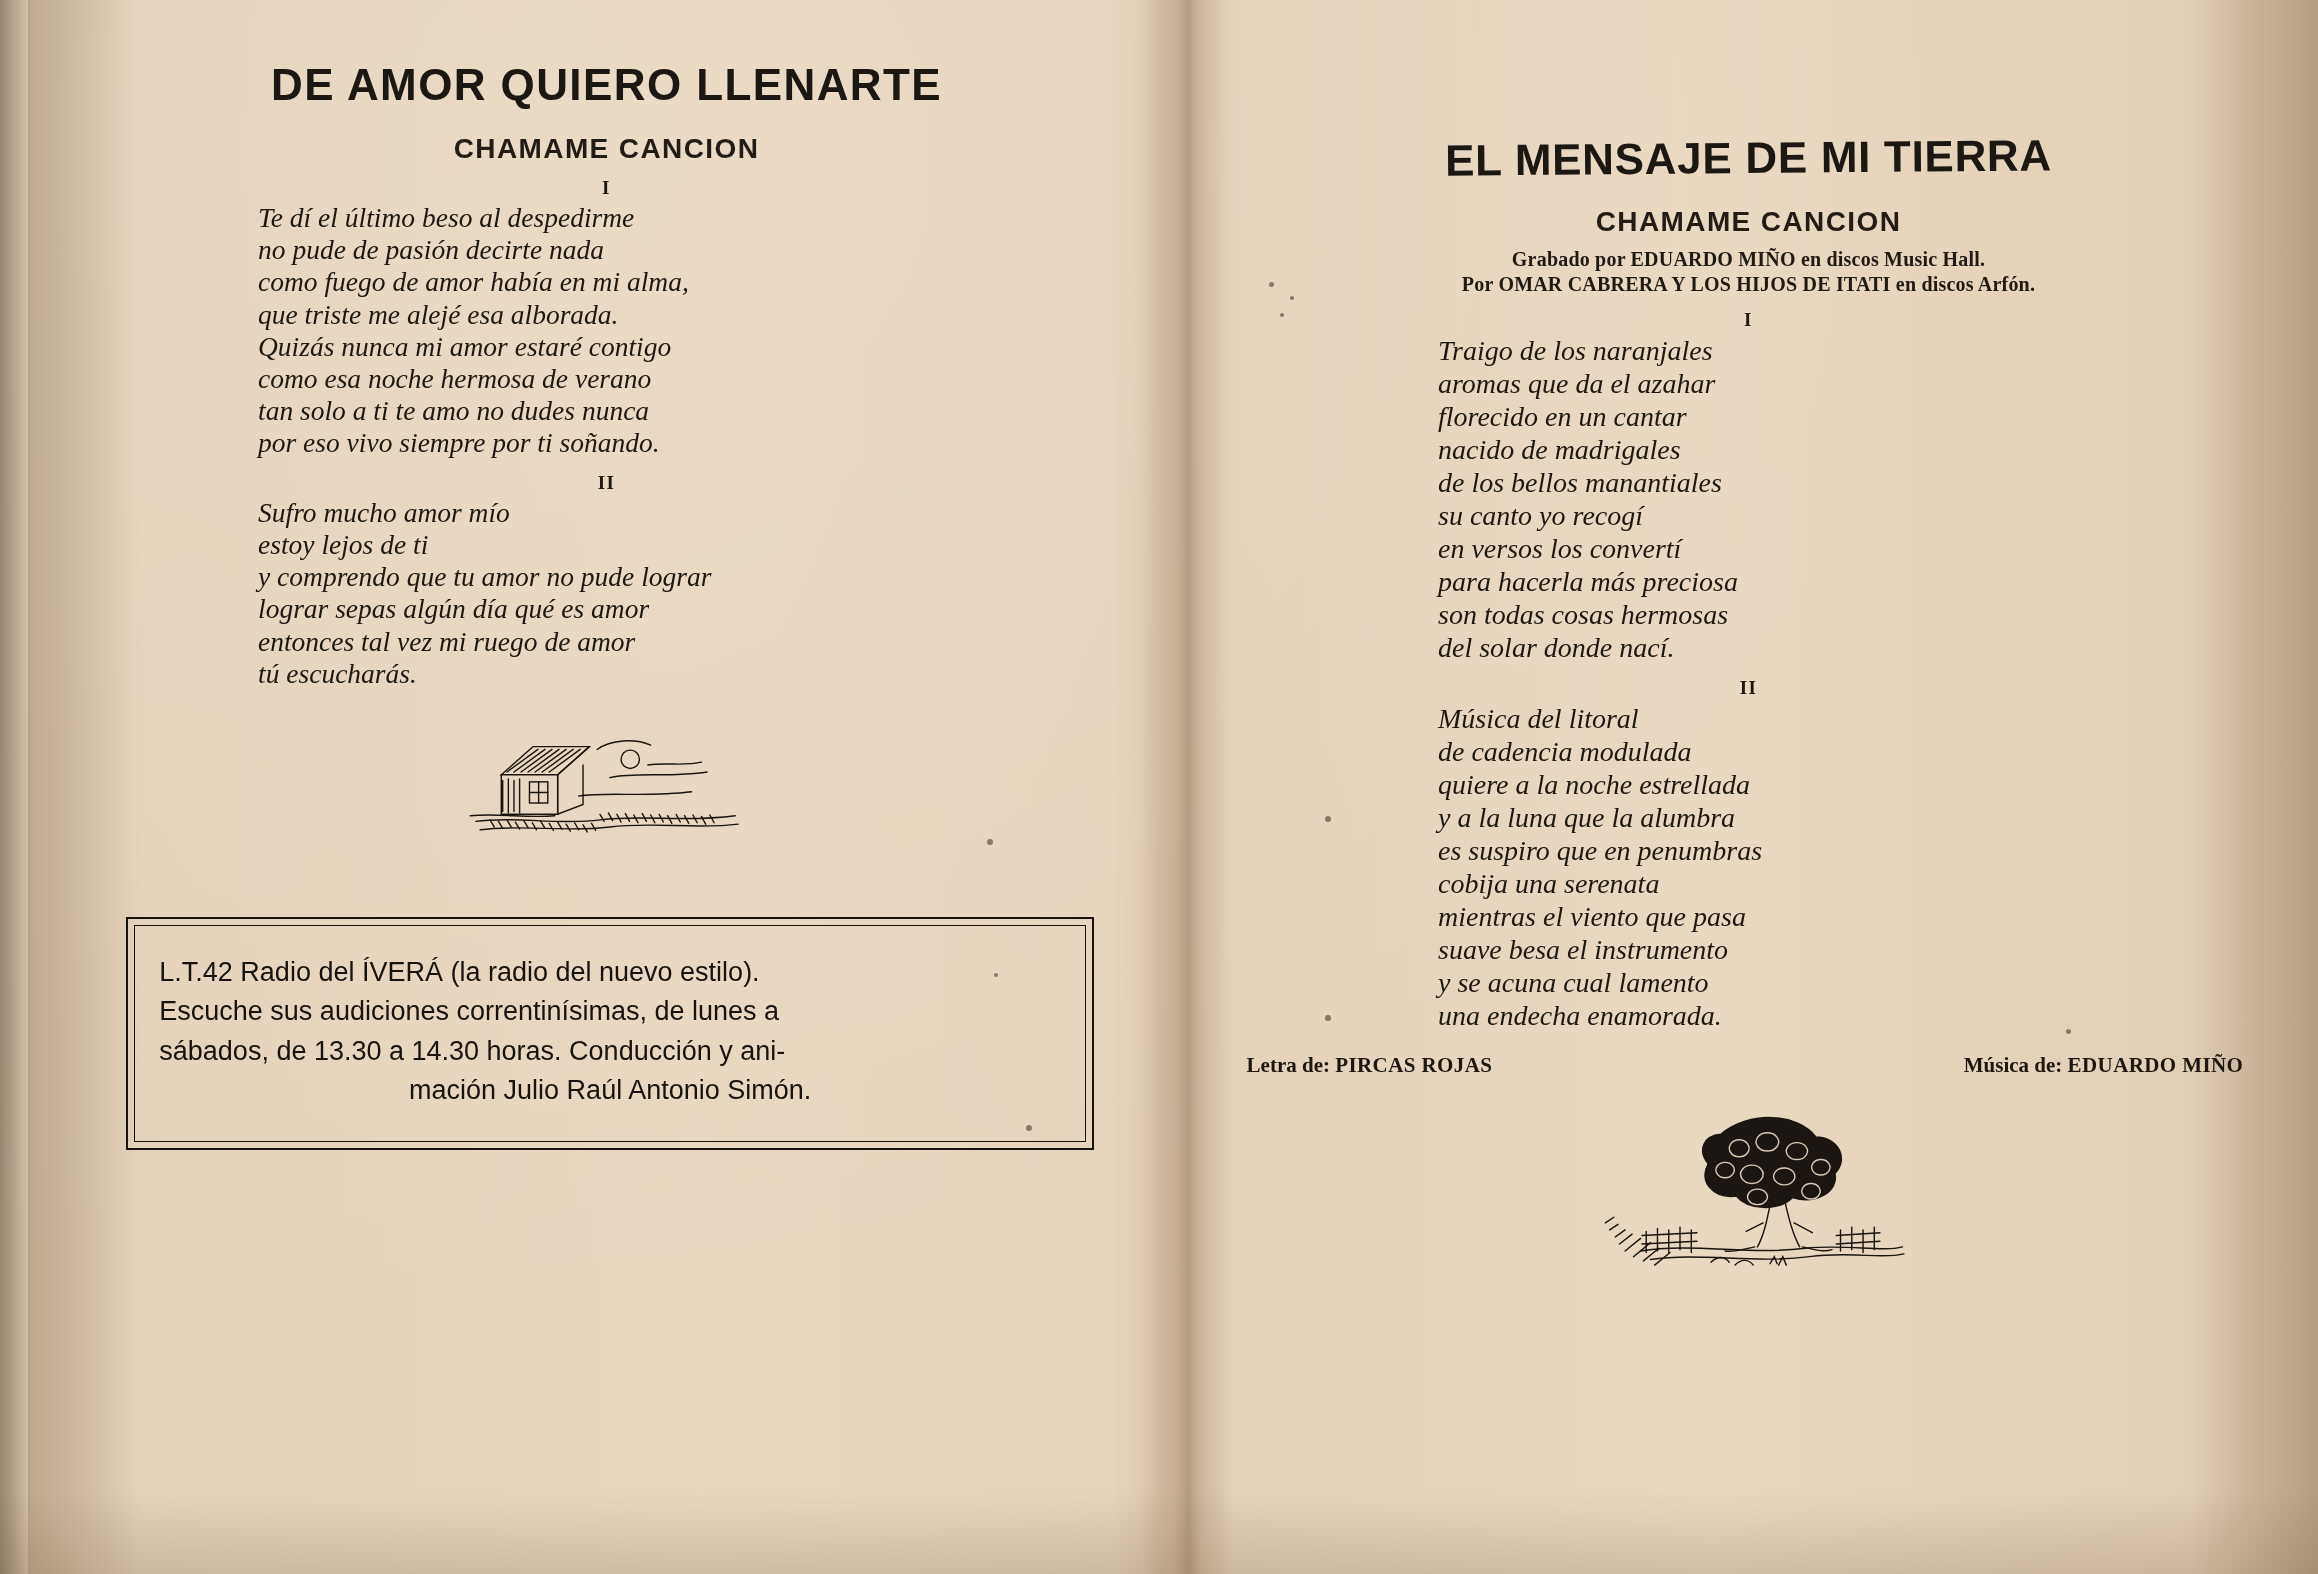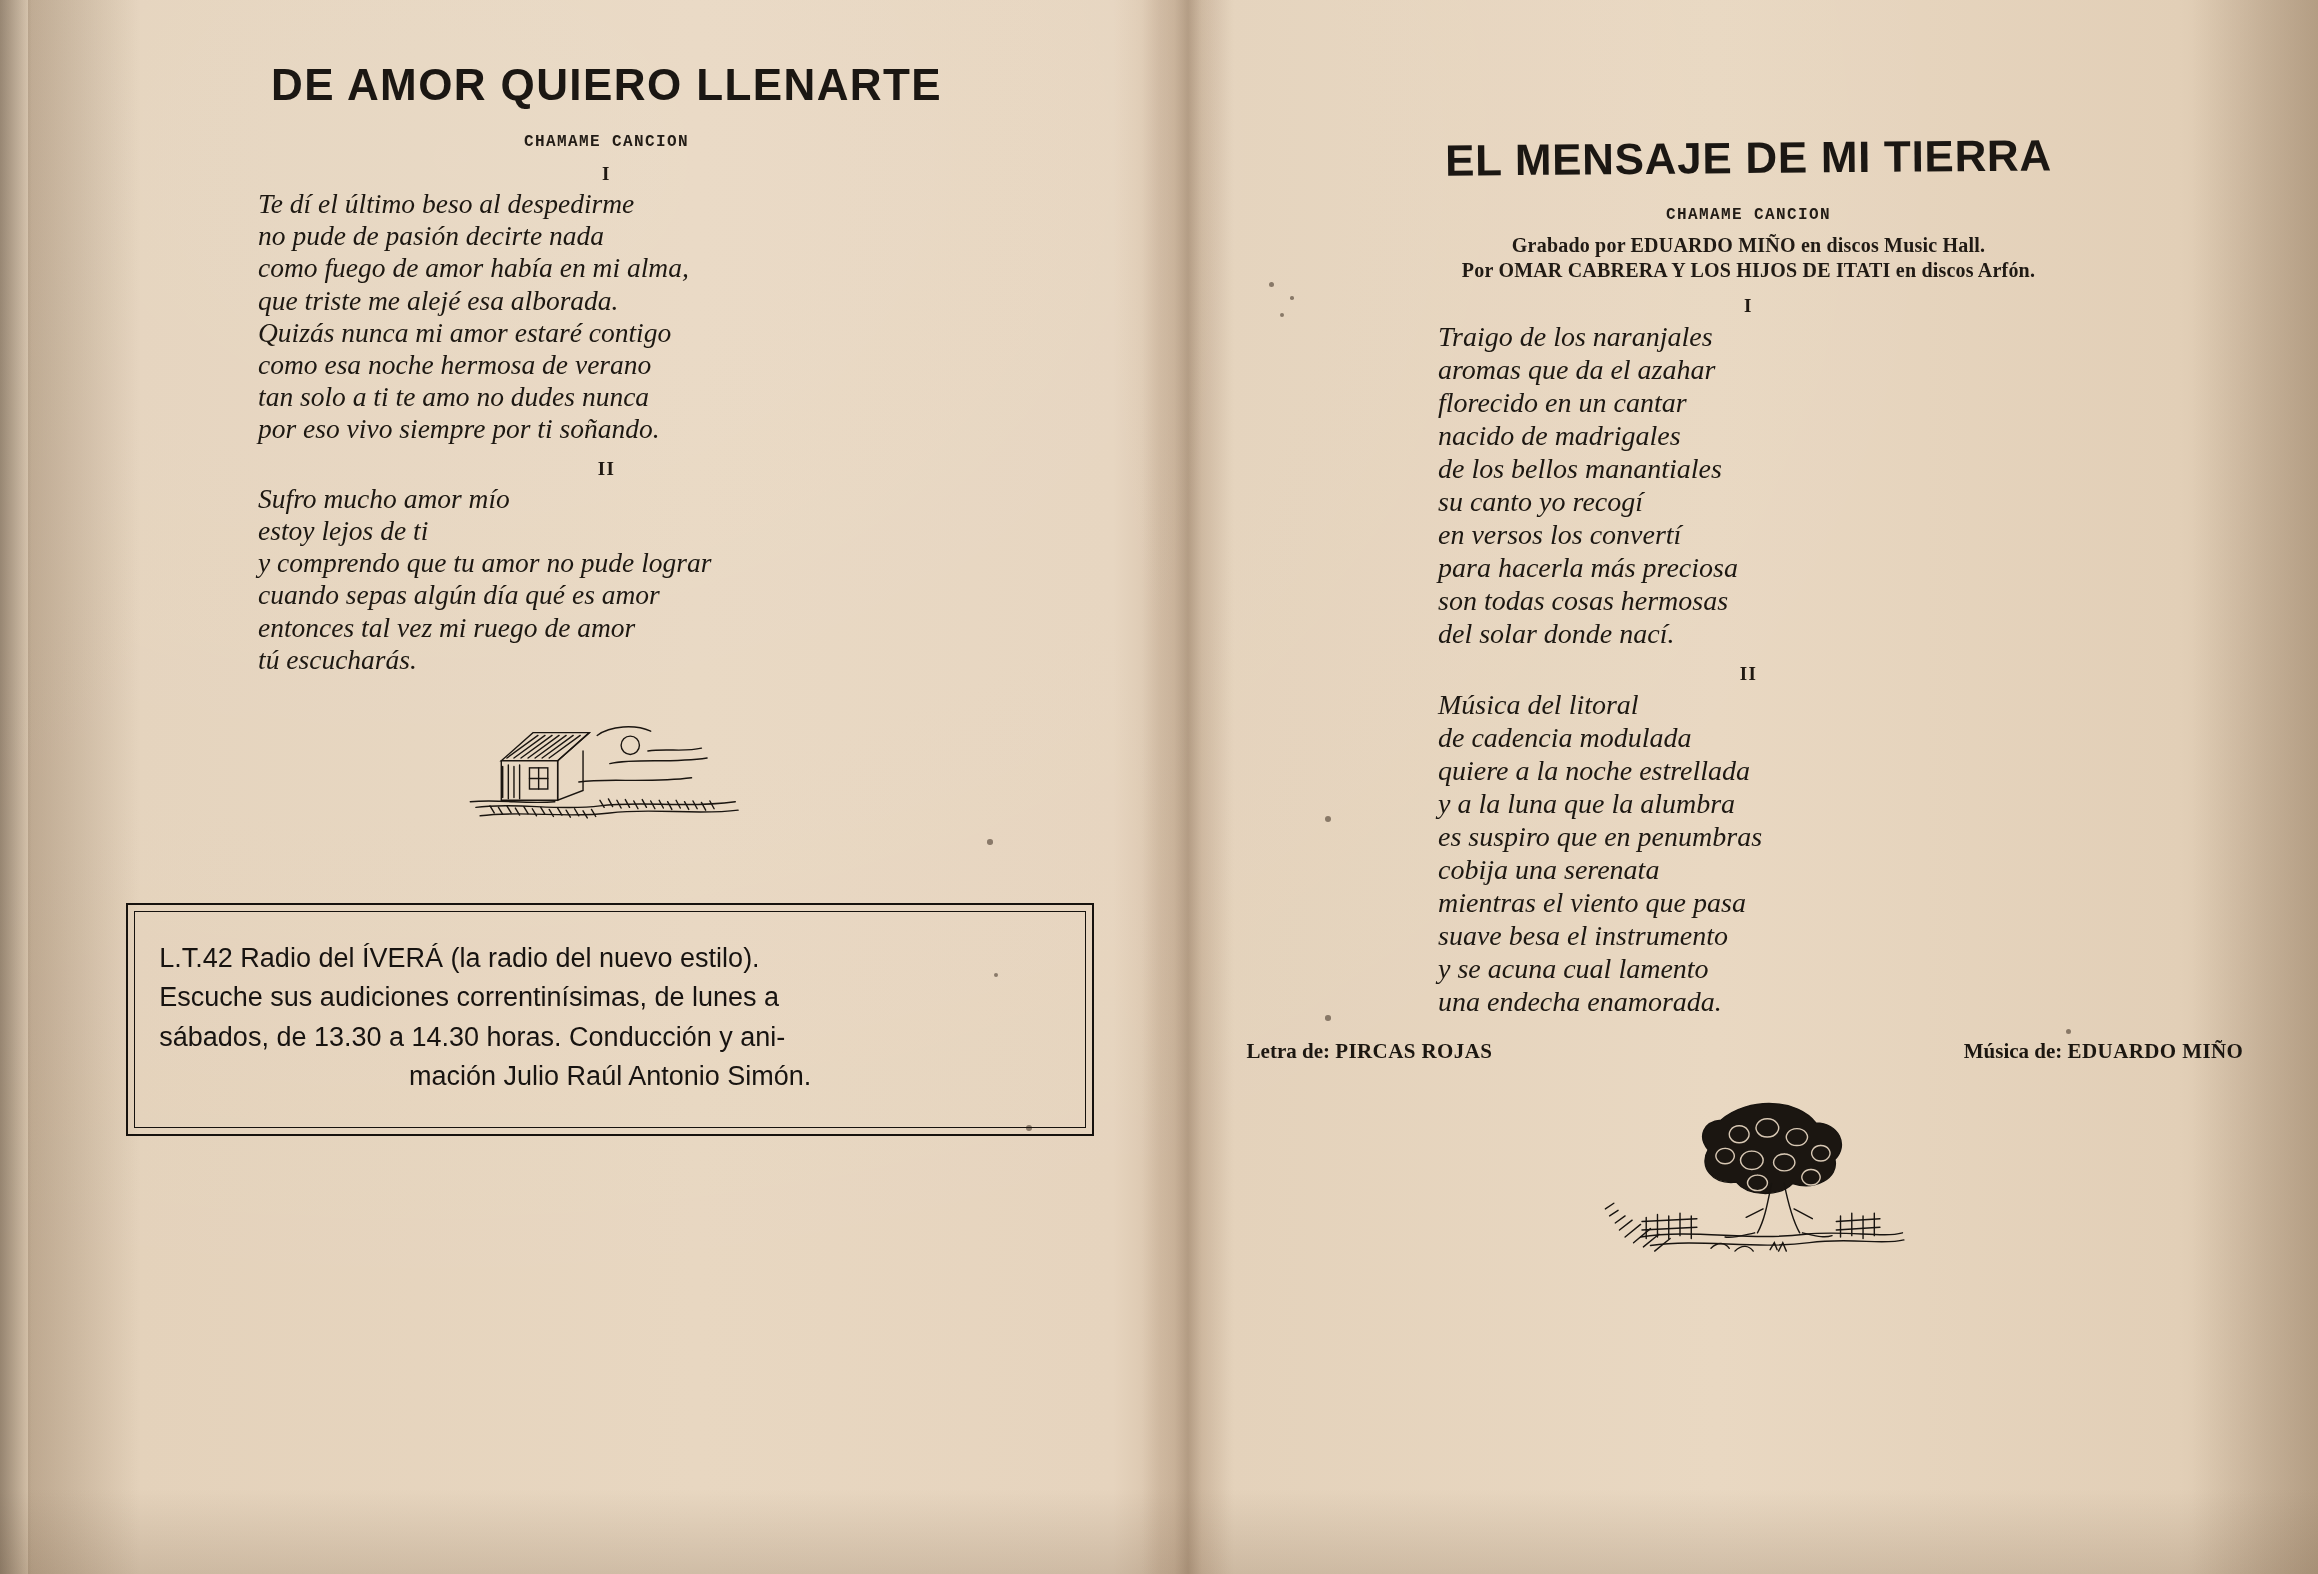--- a/index.html
+++ b/index.html
@@ -84,23 +84,23 @@
     letter-spacing: 1.4px;
   }
   .title-right {
     font-size: 44px;
     margin-top: 133px;
     letter-spacing: 0.7px;
     transform: rotate(-0.5deg);
   }
   .subtitle {
     text-align: center;
-    font-family: Liberation Mono, monospace;
+    font-family: Liberation Sans, sans-serif;
     font-weight: bold;
-    font-size: 16px;
+    font-size: 28px;
     letter-spacing: 1.4px;
     color: #221c16;
   }
   .sub-left  { margin-top: 22.6px; }
   .sub-right { margin-top: 22.6px; }
 
   .credit-line {
     text-align: center;
     font-family: "Liberation Serif", serif;
     font-weight: bold;
@@ -225,21 +225,21 @@
       <div>tan solo a ti te amo no dudes nunca</div>
       <div>por eso vivo siempre por ti soñando.</div>
     </div>
 
     <div class="verse-number">II</div>
 
     <div class="lyrics lyrics-left">
       <div>Sufro mucho amor mío</div>
       <div>estoy lejos de ti</div>
       <div>y comprendo que tu amor no pude lograr</div>
-      <div>cuando sepas algún día qué es amor</div>
+      <div>lograr sepas algún día qué es amor</div>
       <div>entonces tal vez mi ruego de amor</div>
       <div>tú escucharás.</div>
     </div>
 
 
     <svg class="illus illus-left" width="296" height="113" viewBox="0 0 420 160">
       <g stroke="#1a1510" stroke-width="2" fill="none" stroke-linecap="round">
 
         <path d="M60 62 L105 22 L185 22 L140 62 Z" fill="none"></path>
         <path d="M60 62 L60 118 L140 118 L140 62"></path>

